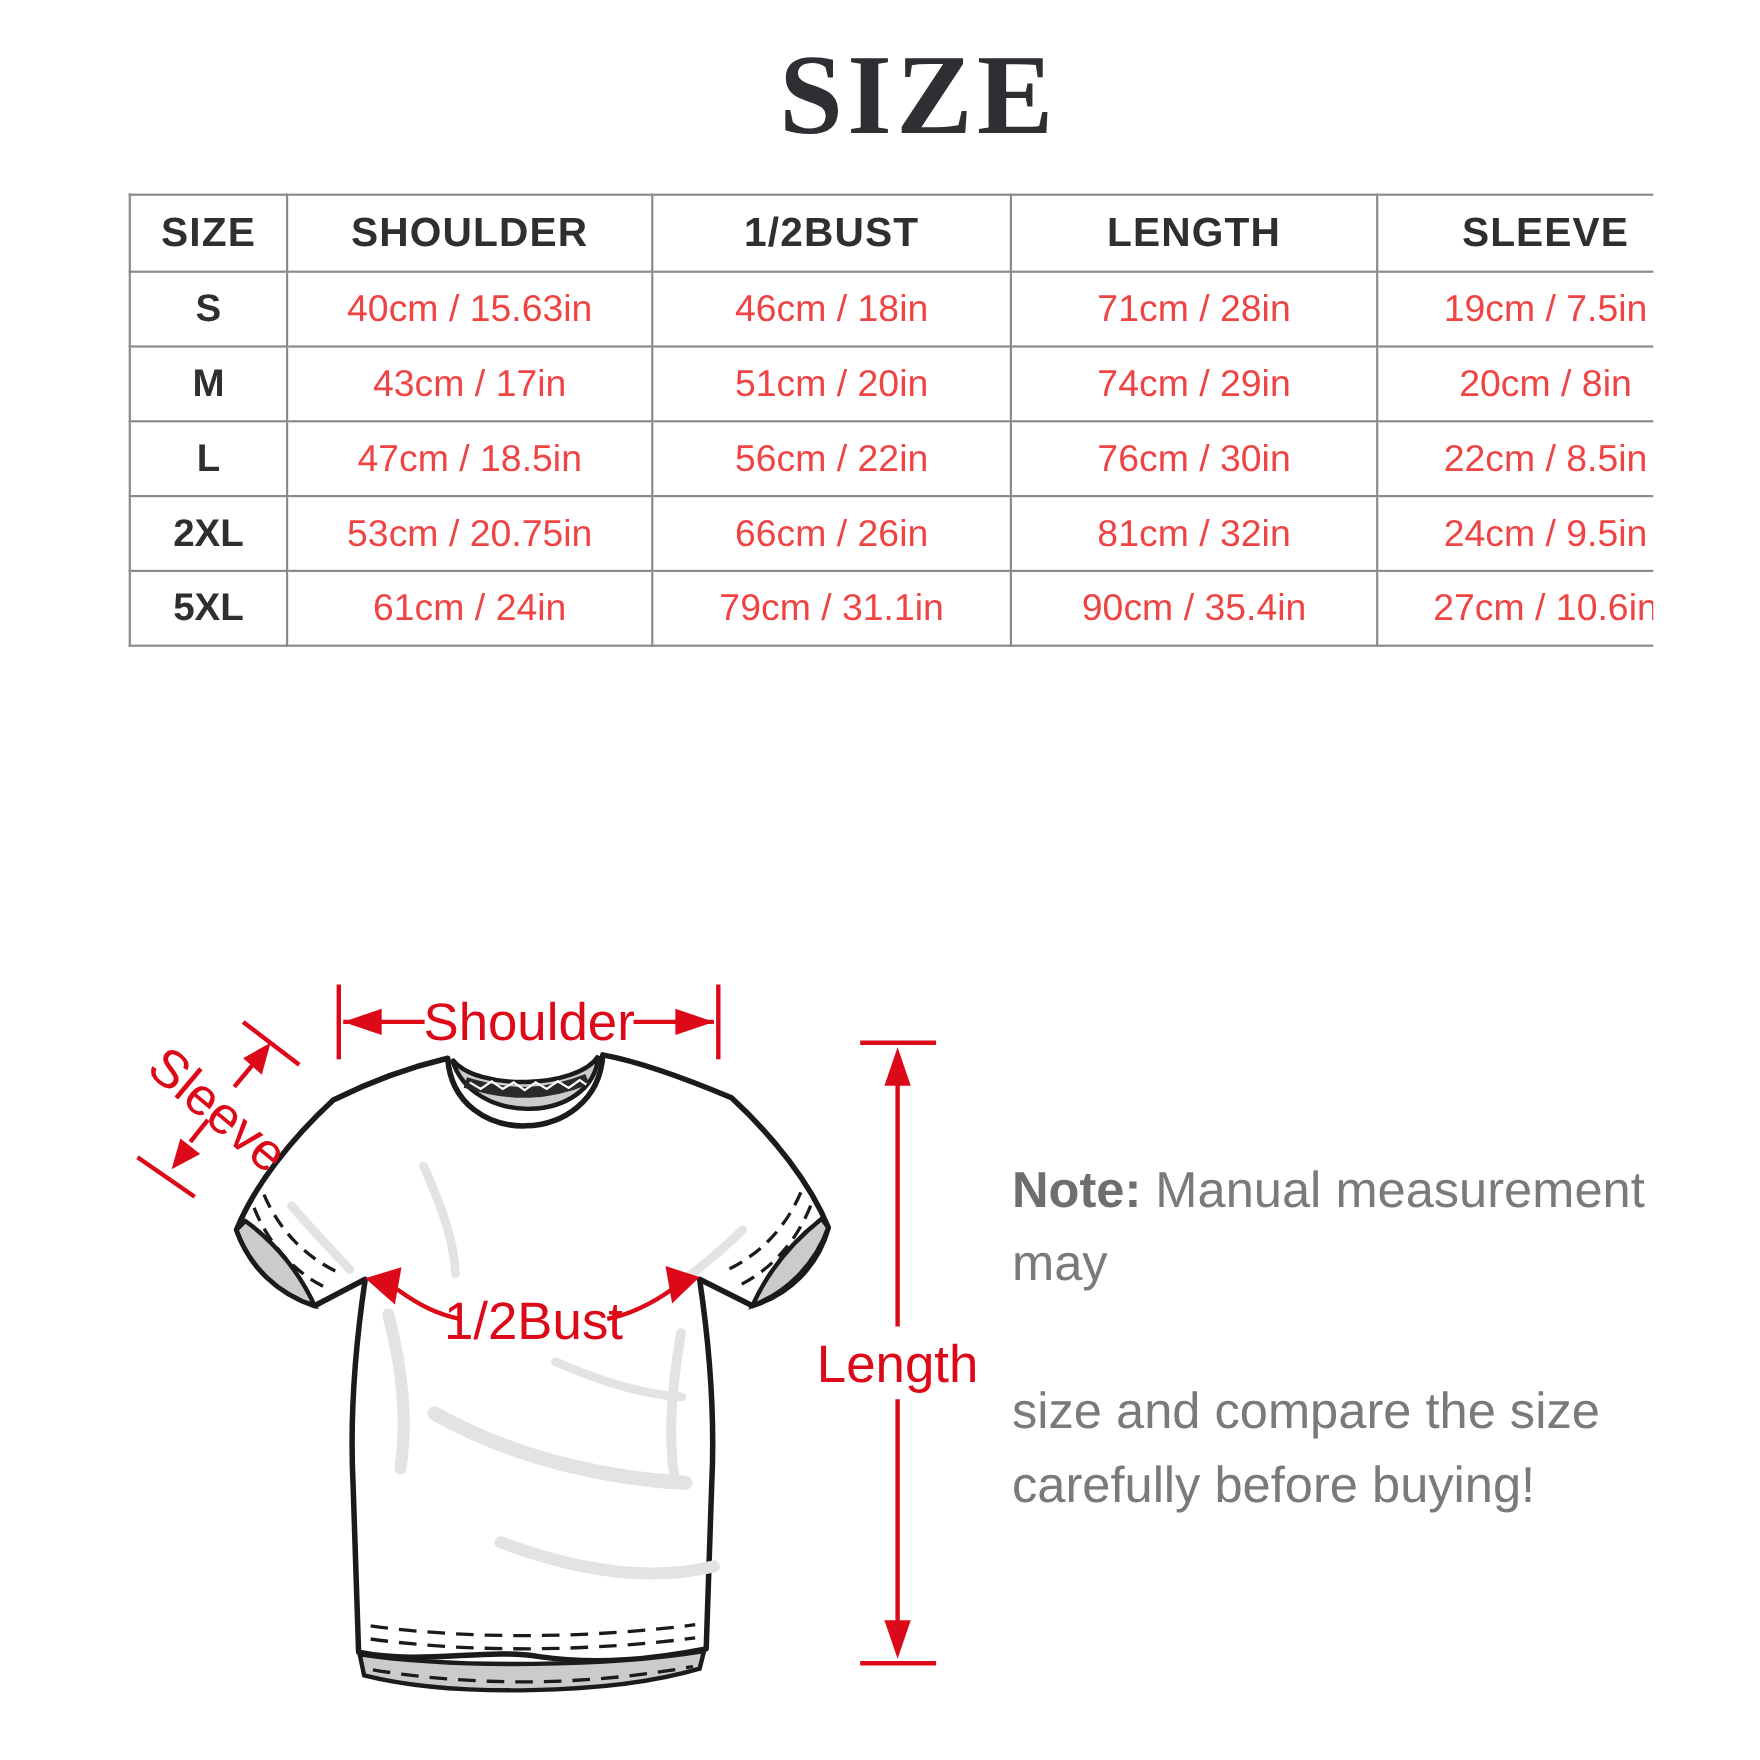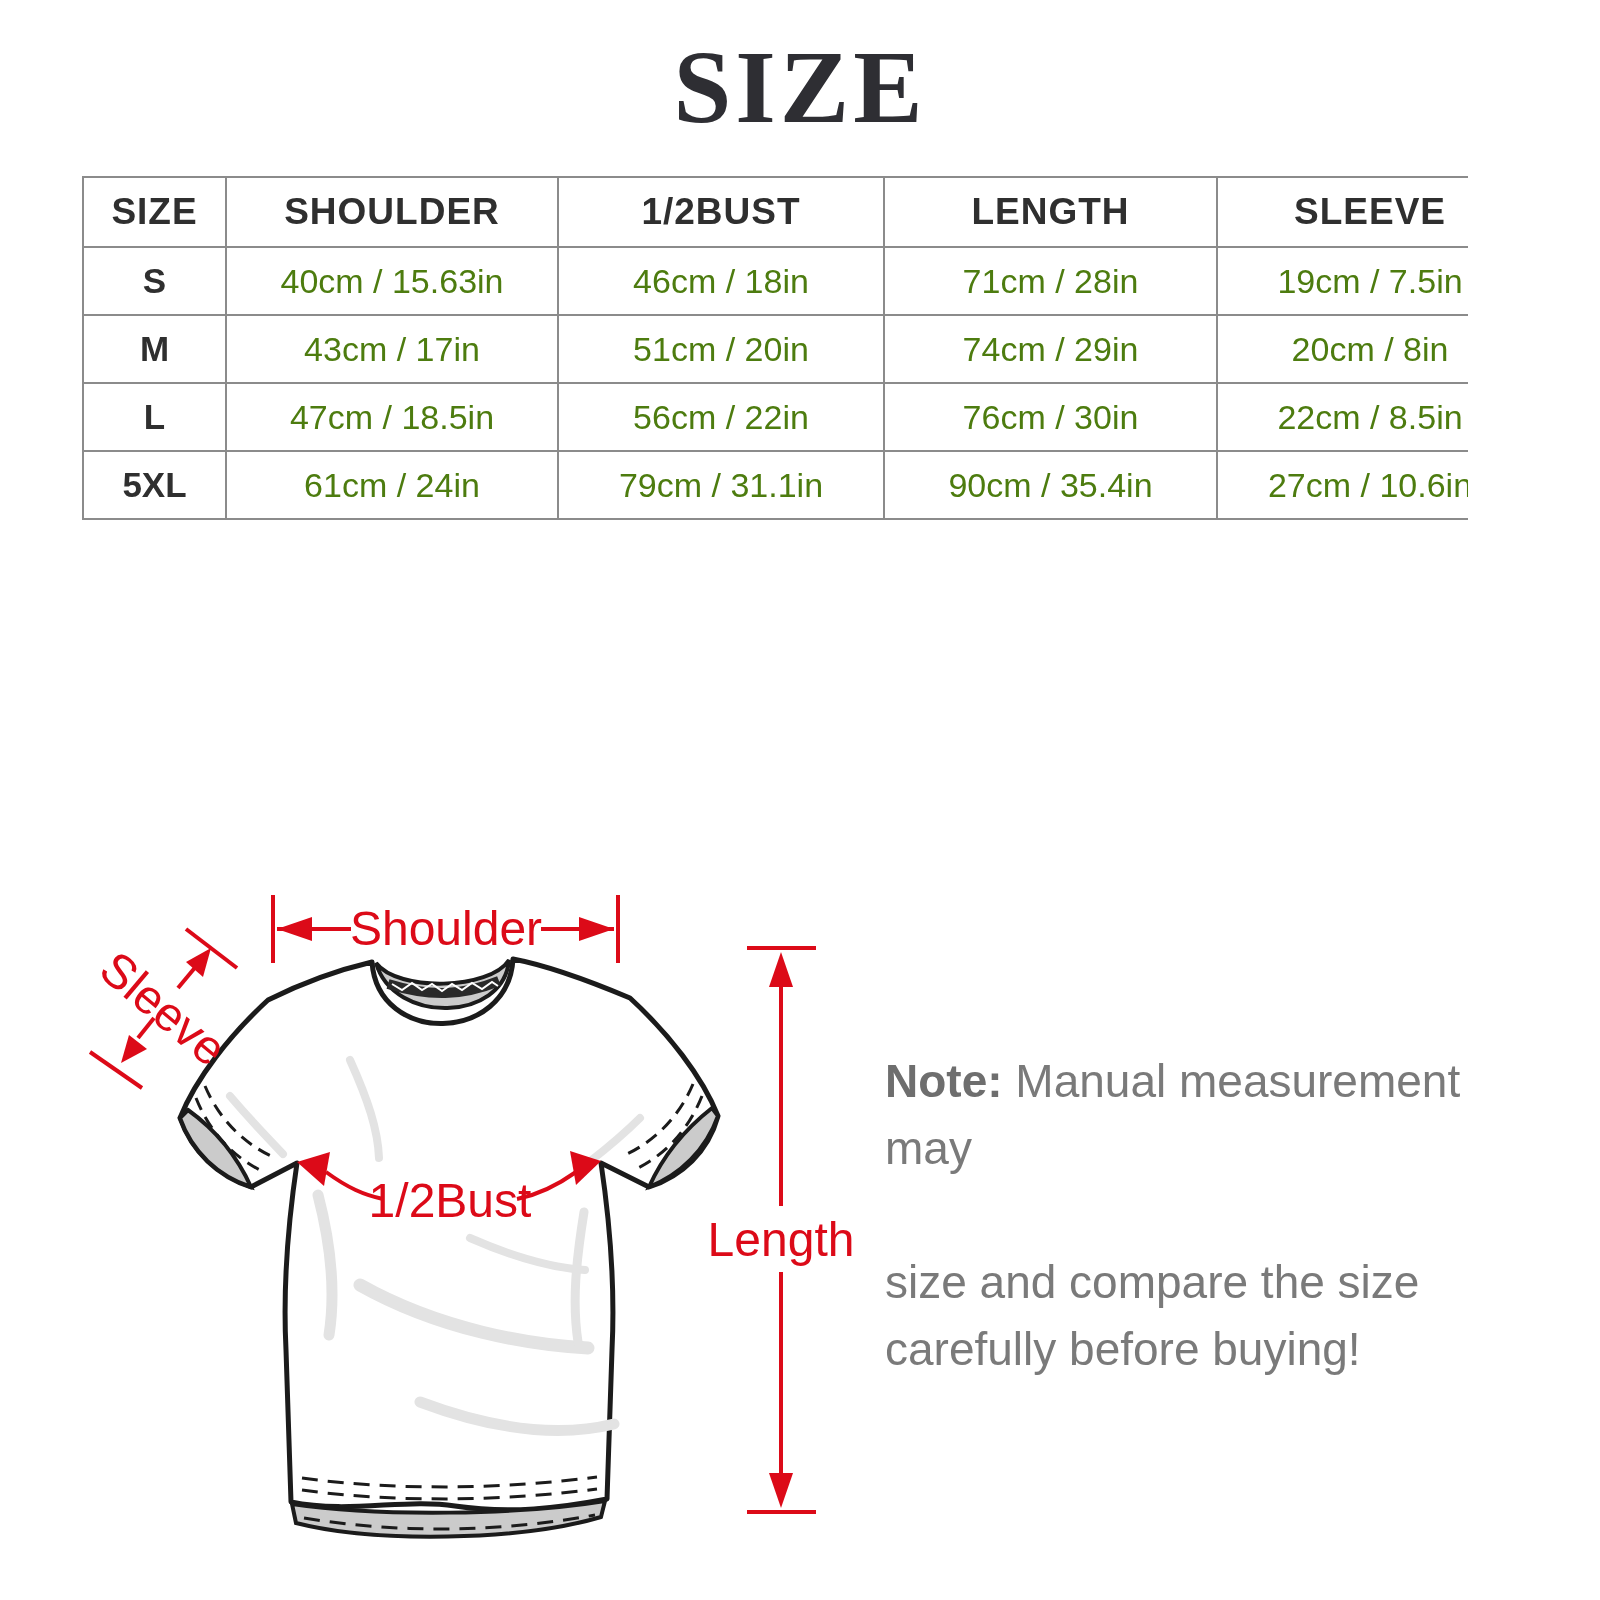--- a/index.html
+++ b/index.html
@@ -1,28 +1,28 @@
 <!DOCTYPE html>
 <html><head>
 <meta charset="utf-8">
 <style>
   html,body{margin:0;padding:0;background:#ffffff;}
   #page{position:relative;width:1468px;height:1600px;background:#ffffff;overflow:hidden;
-        font-family:"Liberation Sans", sans-serif;}
+        font-family:"Liberation Sans", sans-serif;margin-left:35px;}
   
   #title{position:absolute;top:30px;left:0;width:1600px;text-align:center;
          font-family:"Liberation Serif", serif;font-weight:bold;font-size:104px;
          letter-spacing:4px;color:#2e2e33;line-height:1.1;}
   
   #size-table{position:absolute;left:82px;top:176px;width:1440px;border-collapse:collapse;
               table-layout:fixed;}
   #size-table th,#size-table td{border:2px solid #8b8b8b;text-align:center;vertical-align:middle;
               padding:0;overflow:hidden;white-space:nowrap;}
   #size-table th{height:68px;font-size:37px;font-weight:bold;color:#2f2f2f;letter-spacing:1px;}
-  #size-table td{height:66px;font-size:34px;color:#4d7c0f;}
+  #size-table td{height:66px;font-size:34px;color:#ef4444;}
   #size-table td.sizecol{font-weight:bold;color:#2f2f2f;font-size:35px;}
   
   #note{position:absolute;left:885px;top:1048px;width:620px;font-size:46px;line-height:67px;
         color:#7a7a7a;}
   #note .prefix{font-weight:bold;color:#6e6e6e;}
   
   #diagram{position:absolute;left:0;top:0;width:1600px;height:1600px;}
   .redlabel{font-family:"Liberation Sans", sans-serif;font-size:48px;fill:#dc0a18;}
 </style>
 </head>
@@ -63,20 +63,27 @@
         <td>51cm / 20in</td>
         <td>74cm / 29in</td>
         <td>20cm / 8in</td>
       </tr>
       <tr>
         <td class="sizecol">L</td>
         <td>47cm / 18.5in</td>
         <td>56cm / 22in</td>
         <td>76cm / 30in</td>
         <td>22cm / 8.5in</td>
+      </tr>
+      <tr>
+        <td class="sizecol">2XL</td>
+        <td>53cm / 20.75in</td>
+        <td>66cm / 26in</td>
+        <td>81cm / 32in</td>
+        <td>24cm / 9.5in</td>
       </tr>
       <tr>
         <td class="sizecol">5XL</td>
         <td>61cm / 24in</td>
         <td>79cm / 31.1in</td>
         <td>90cm / 35.4in</td>
         <td>27cm / 10.6in</td>
       </tr>
     </tbody>
   </table>

